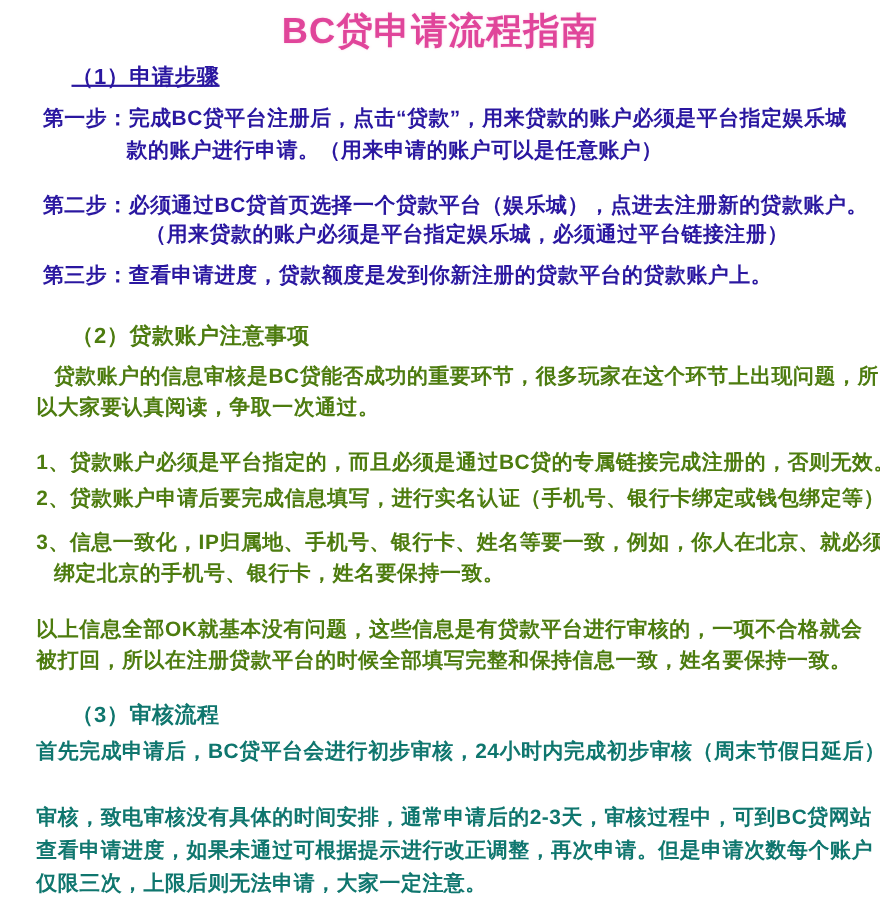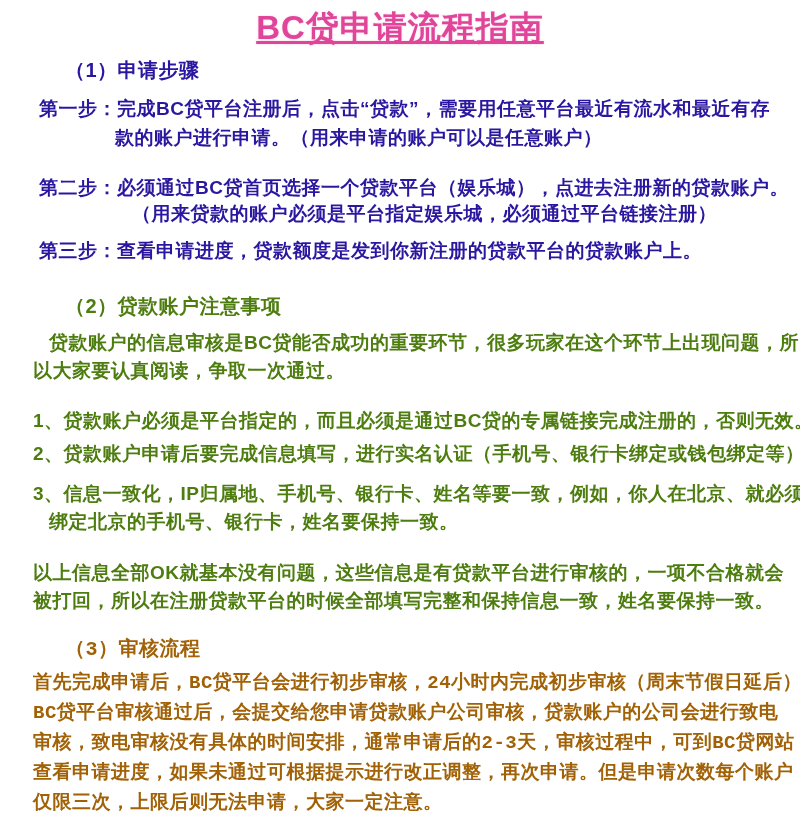--- a/index.html
+++ b/index.html
@@ -19,46 +19,45 @@
   .title {
     position: absolute;
     top: 6px;
     left: 0;
     width: 100%;
     text-align: center;
     font-size: 33px;
     letter-spacing: 1px;
     color: #e0459a;
     text-shadow: 0 0 2px rgba(240, 170, 205, 0.55);
-    text-decoration: underline;
   }
   .ln {
     position: absolute;
     font-size: 19px;
     letter-spacing: 0.5px;
     white-space: nowrap;
     line-height: 1;
   }
   .heading {
     font-size: 20px;
   }
   .navy { color: #2a17a0; }
   .pink { color: #4d7c0f; }
-  .red  { color: #a16207; font-family: Liberation Mono, monospace; }
+  .red  { color: #0f766e; }
 </style>
 </head>
 <body>
 
 <div class="page">
 
   <div class="title">BC贷申请流程指南</div>
 
-  <div class="ln heading navy" style="top:60px; left:65px;">（1）申请步骤</div>
+  <div class="ln heading navy" style="top:60px; left:65px;text-decoration:underline;">（1）申请步骤</div>
 
-  <div class="ln navy" style="top:99px; left:39px;">第一步：完成BC贷平台注册后，点击“贷款”，需要用任意平台最近有流水和最近有存</div>
+  <div class="ln navy" style="top:99px; left:39px;">第一步：完成BC贷平台注册后，点击“贷款”，用来贷款的账户必须是平台指定娱乐城</div>
   <div class="ln navy" style="top:128px; left:115px;">款的账户进行申请。（用来申请的账户可以是任意账户）</div>
 
   <div class="ln navy" style="top:178px; left:39px;">第二步：必须通过BC贷首页选择一个贷款平台（娱乐城），点进去注册新的贷款账户。</div>
   <div class="ln navy" style="top:204px; left:132px;">（用来贷款的账户必须是平台指定娱乐城，必须通过平台链接注册）</div>
 
   <div class="ln navy" style="top:241px; left:39px;">第三步：查看申请进度，贷款额度是发到你新注册的贷款平台的贷款账户上。</div>
 
   <div class="ln heading pink" style="top:296px; left:65px;">（2）贷款账户注意事项</div>
 
   <div class="ln pink" style="top:361px; left:33px;">以大家要认真阅读，争取一次通过。</div>
@@ -68,18 +67,17 @@
   <div class="ln pink" style="top:444px; left:33px;">2、贷款账户申请后要完成信息填写，进行实名认证（手机号、银行卡绑定或钱包绑定等）</div>
   <div class="ln pink" style="top:484px; left:33px;">3、信息一致化，IP归属地、手机号、银行卡、姓名等要一致，例如，你人在北京、就必须</div>
   <div class="ln pink" style="top:563px; left:33px;">以上信息全部OK就基本没有问题，这些信息是有贷款平台进行审核的，一项不合格就会</div>
 
   <div class="ln pink" style="top:512px; left:49px;">绑定北京的手机号、银行卡，姓名要保持一致。</div>
   <div class="ln pink" style="top:591px; left:33px;">被打回，所以在注册贷款平台的时候全部填写完整和保持信息一致，姓名要保持一致。</div>
 
   <div class="ln heading red" style="top:640px; left:65px;">（3）审核流程</div>
 
   <div class="ln red" style="top:674px; left:33px;">首先完成申请后，BC贷平台会进行初步审核，24小时内完成初步审核（周末节假日延后）</div>
-  <div class="ln red" style="top:704px; left:33px;">BC贷平台审核通过后，会提交给您申请贷款账户公司审核，贷款账户的公司会进行致电</div>
   <div class="ln red" style="top:734px; left:33px;">审核，致电审核没有具体的时间安排，通常申请后的2-3天，审核过程中，可到BC贷网站</div>
   <div class="ln red" style="top:764px; left:33px;">查看申请进度，如果未通过可根据提示进行改正调整，再次申请。但是申请次数每个账户</div>
   <div class="ln red" style="top:794px; left:33px;">仅限三次，上限后则无法申请，大家一定注意。</div>
 
 </div>
 
 </body></html>

